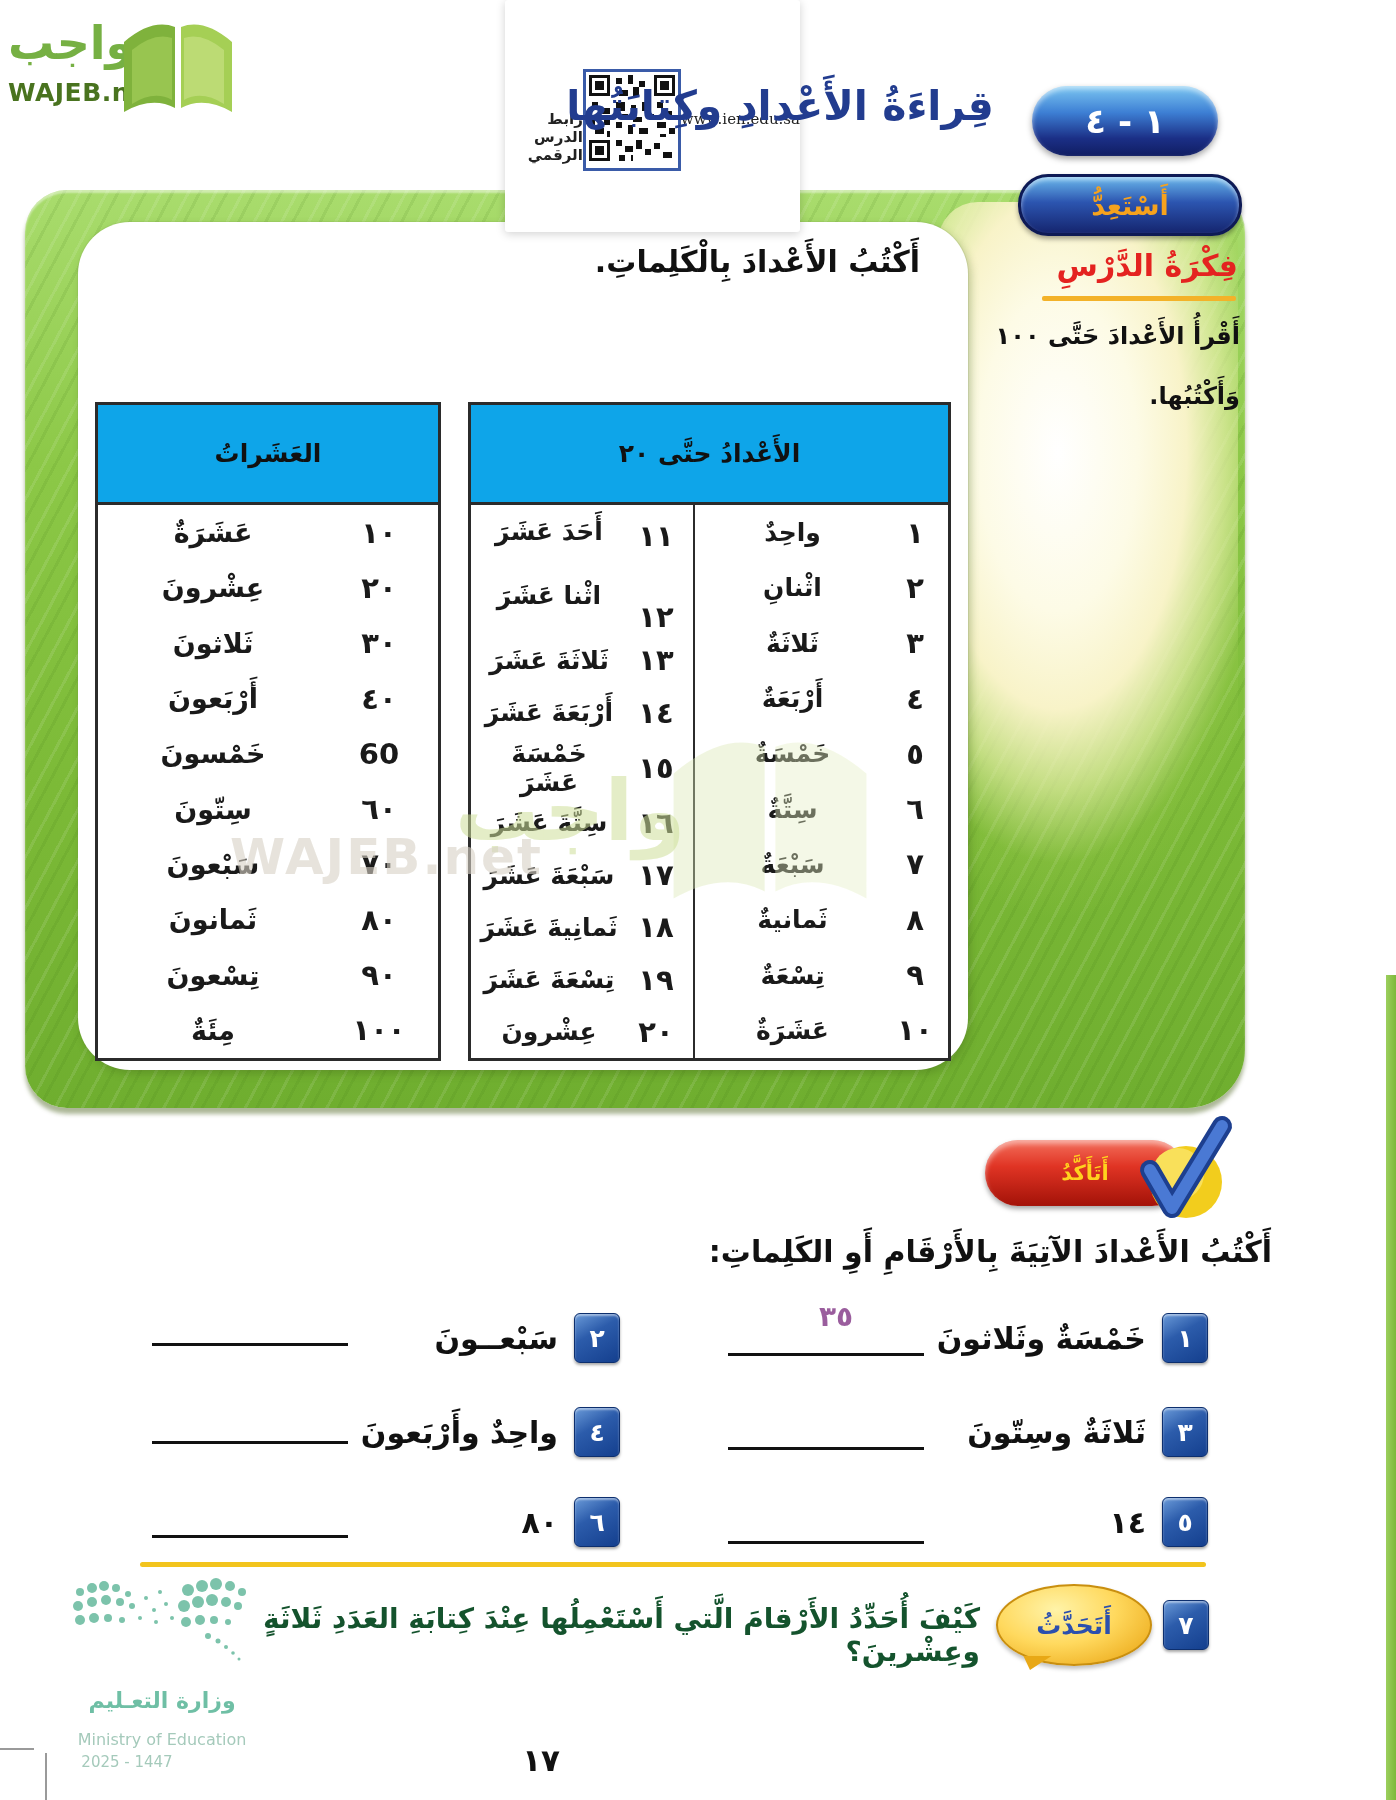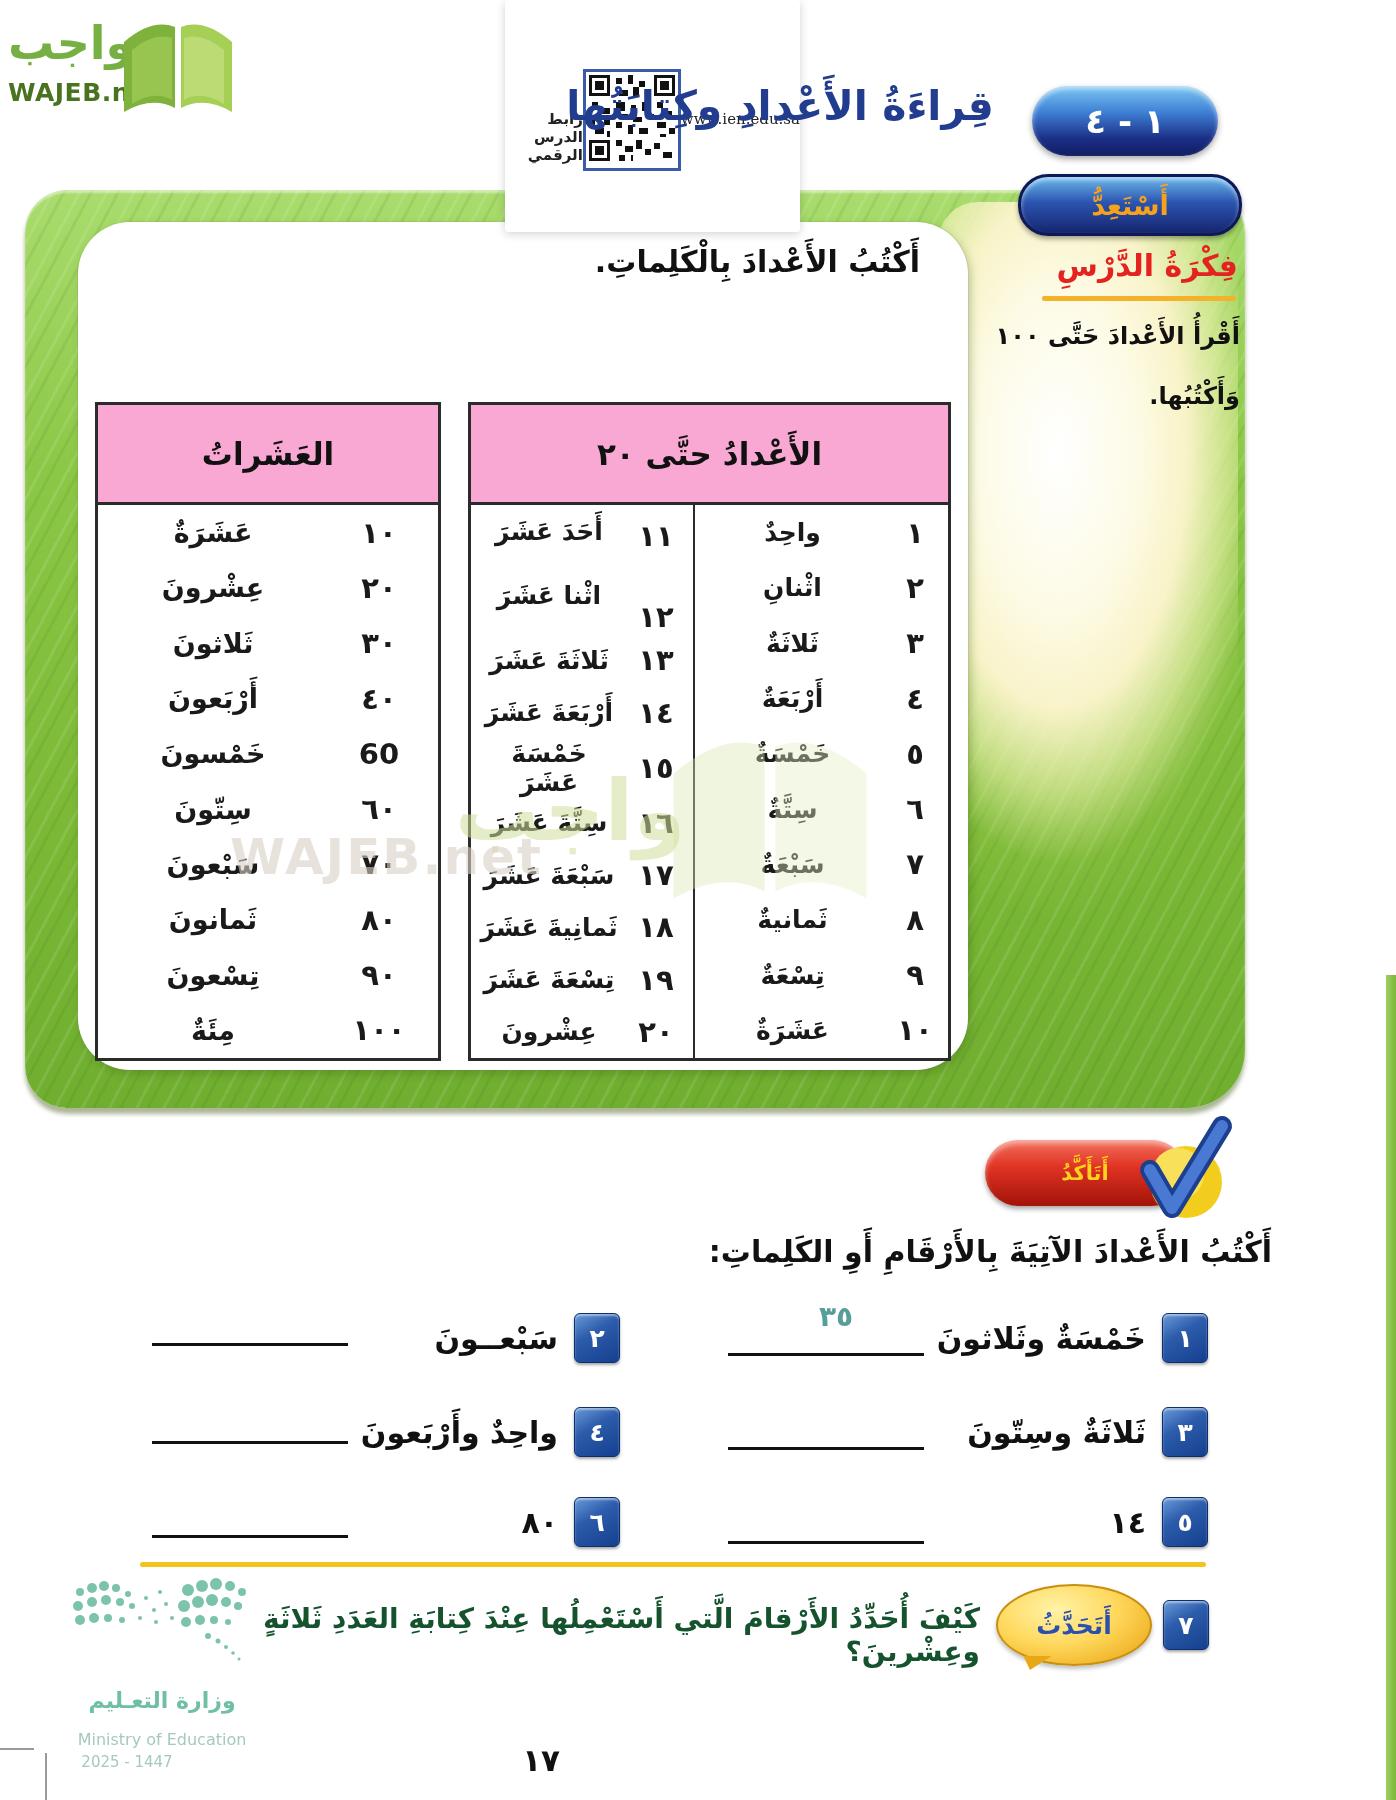--- a/index.html
+++ b/index.html
@@ -38,23 +38,23 @@
                       rgba(233,240,170,.65) 72%, rgba(165,208,85,.18) 88%, rgba(165,208,85,0) 100%);
       border-radius:40px;}
   .panel{background:#fff;border-radius:52px;
          box-shadow:3px 4px 8px rgba(60,95,20,.30), 0 0 0 1px rgba(120,150,80,.12);}
   .intro{font-size:30px;font-weight:600;color:#111;text-align:right;}
   .idea-title{color:#e42320;font-size:30px;font-weight:700;text-align:right;}
   .idea-underline{background:#f3b229;border-radius:2px;}
   .idea-text{font-size:24px;font-weight:700;color:#111;text-align:right;line-height:1.5;}
   
   .table{border:3px solid #2b2b2b;background:#fff;display:flex;flex-direction:column;}
-  .thead{height:97px;flex:0 0 97px;background:#f9a8d4;border-bottom:3px solid #2b2b2b;
+  .thead{height:97px;flex:0 0 97px;background:#0ea5e9;border-bottom:3px solid #2b2b2b;
          display:flex;align-items:center;justify-content:center;
-         font-size:31px;font-weight:700;color:#111;}
+         font-size:25px;font-weight:700;color:#111;}
   .tbody{flex:1;display:flex;direction:rtl;}
   .tcol{display:flex;flex-direction:column;}
   .trow{flex:1;display:flex;direction:rtl;align-items:center;}
   .tnum{width:66px;text-align:center;font-size:29px;font-weight:700;}
   .tword{flex:1;text-align:center;font-size:25px;font-weight:700;padding-left:8px;}
   .tens .trow .tnum{width:118px;font-size:29px;}
   .tens .trow .tword{font-size:27px;}
   .col-ones{width:253px;border-left:2.5px solid #2b2b2b;}
   .col-teens{flex:1;}
   
@@ -67,21 +67,21 @@
               display:flex;align-items:center;justify-content:center;
               color:#ffd21e;font-size:21px;font-weight:700;letter-spacing:4px;}
   .instruction{font-size:30px;font-weight:700;text-align:right;color:#111;}
   .ex-row{display:flex;direction:rtl;align-items:center;}
   .ex-badge{width:44px;height:48px;flex:0 0 44px;border-radius:6px;
             background:linear-gradient(150deg,#6a9ad8 0%,#2c5cab 40%,#143f8e 100%);
             border:1px solid #0d2f6e;box-shadow:0 2px 3px rgba(0,0,0,.35), inset 0 2px 2px rgba(255,255,255,.45);
             display:flex;align-items:center;justify-content:center;color:#fff;font-size:25px;font-weight:700;}
   .ex-label{font-size:30px;font-weight:700;color:#111;margin-right:16px;}
   .ex-line{position:absolute;border-bottom:3px solid #111;width:196px;}
-  .traced{position:absolute;font-size:28px;font-weight:700;color:#0f766e;opacity:.7;letter-spacing:8px;}
+  .traced{position:absolute;font-size:28px;font-weight:700;color:#701a75;opacity:.7;letter-spacing:8px;}
   .divider-yellow{background:#f2c41d;border-radius:3px;}
   .bubble{border-radius:50%;
           background:radial-gradient(ellipse at 38% 30%, #fff3a8 0%, #ffd95e 45%, #f0b429 80%, #dd9e14 100%);
           border:2px solid #c98f10;box-shadow:0 3px 4px rgba(0,0,0,.25);
           display:flex;align-items:center;justify-content:center;
           color:#2b4fae;font-size:25px;font-weight:700;}
   .bubble-tail{width:0;height:0;border:14px solid transparent;border-top-color:#e8a816;
                transform:skewX(-28deg);}
   .q7{font-size:28px;font-weight:700;color:#14532d;text-align:right;}
   

